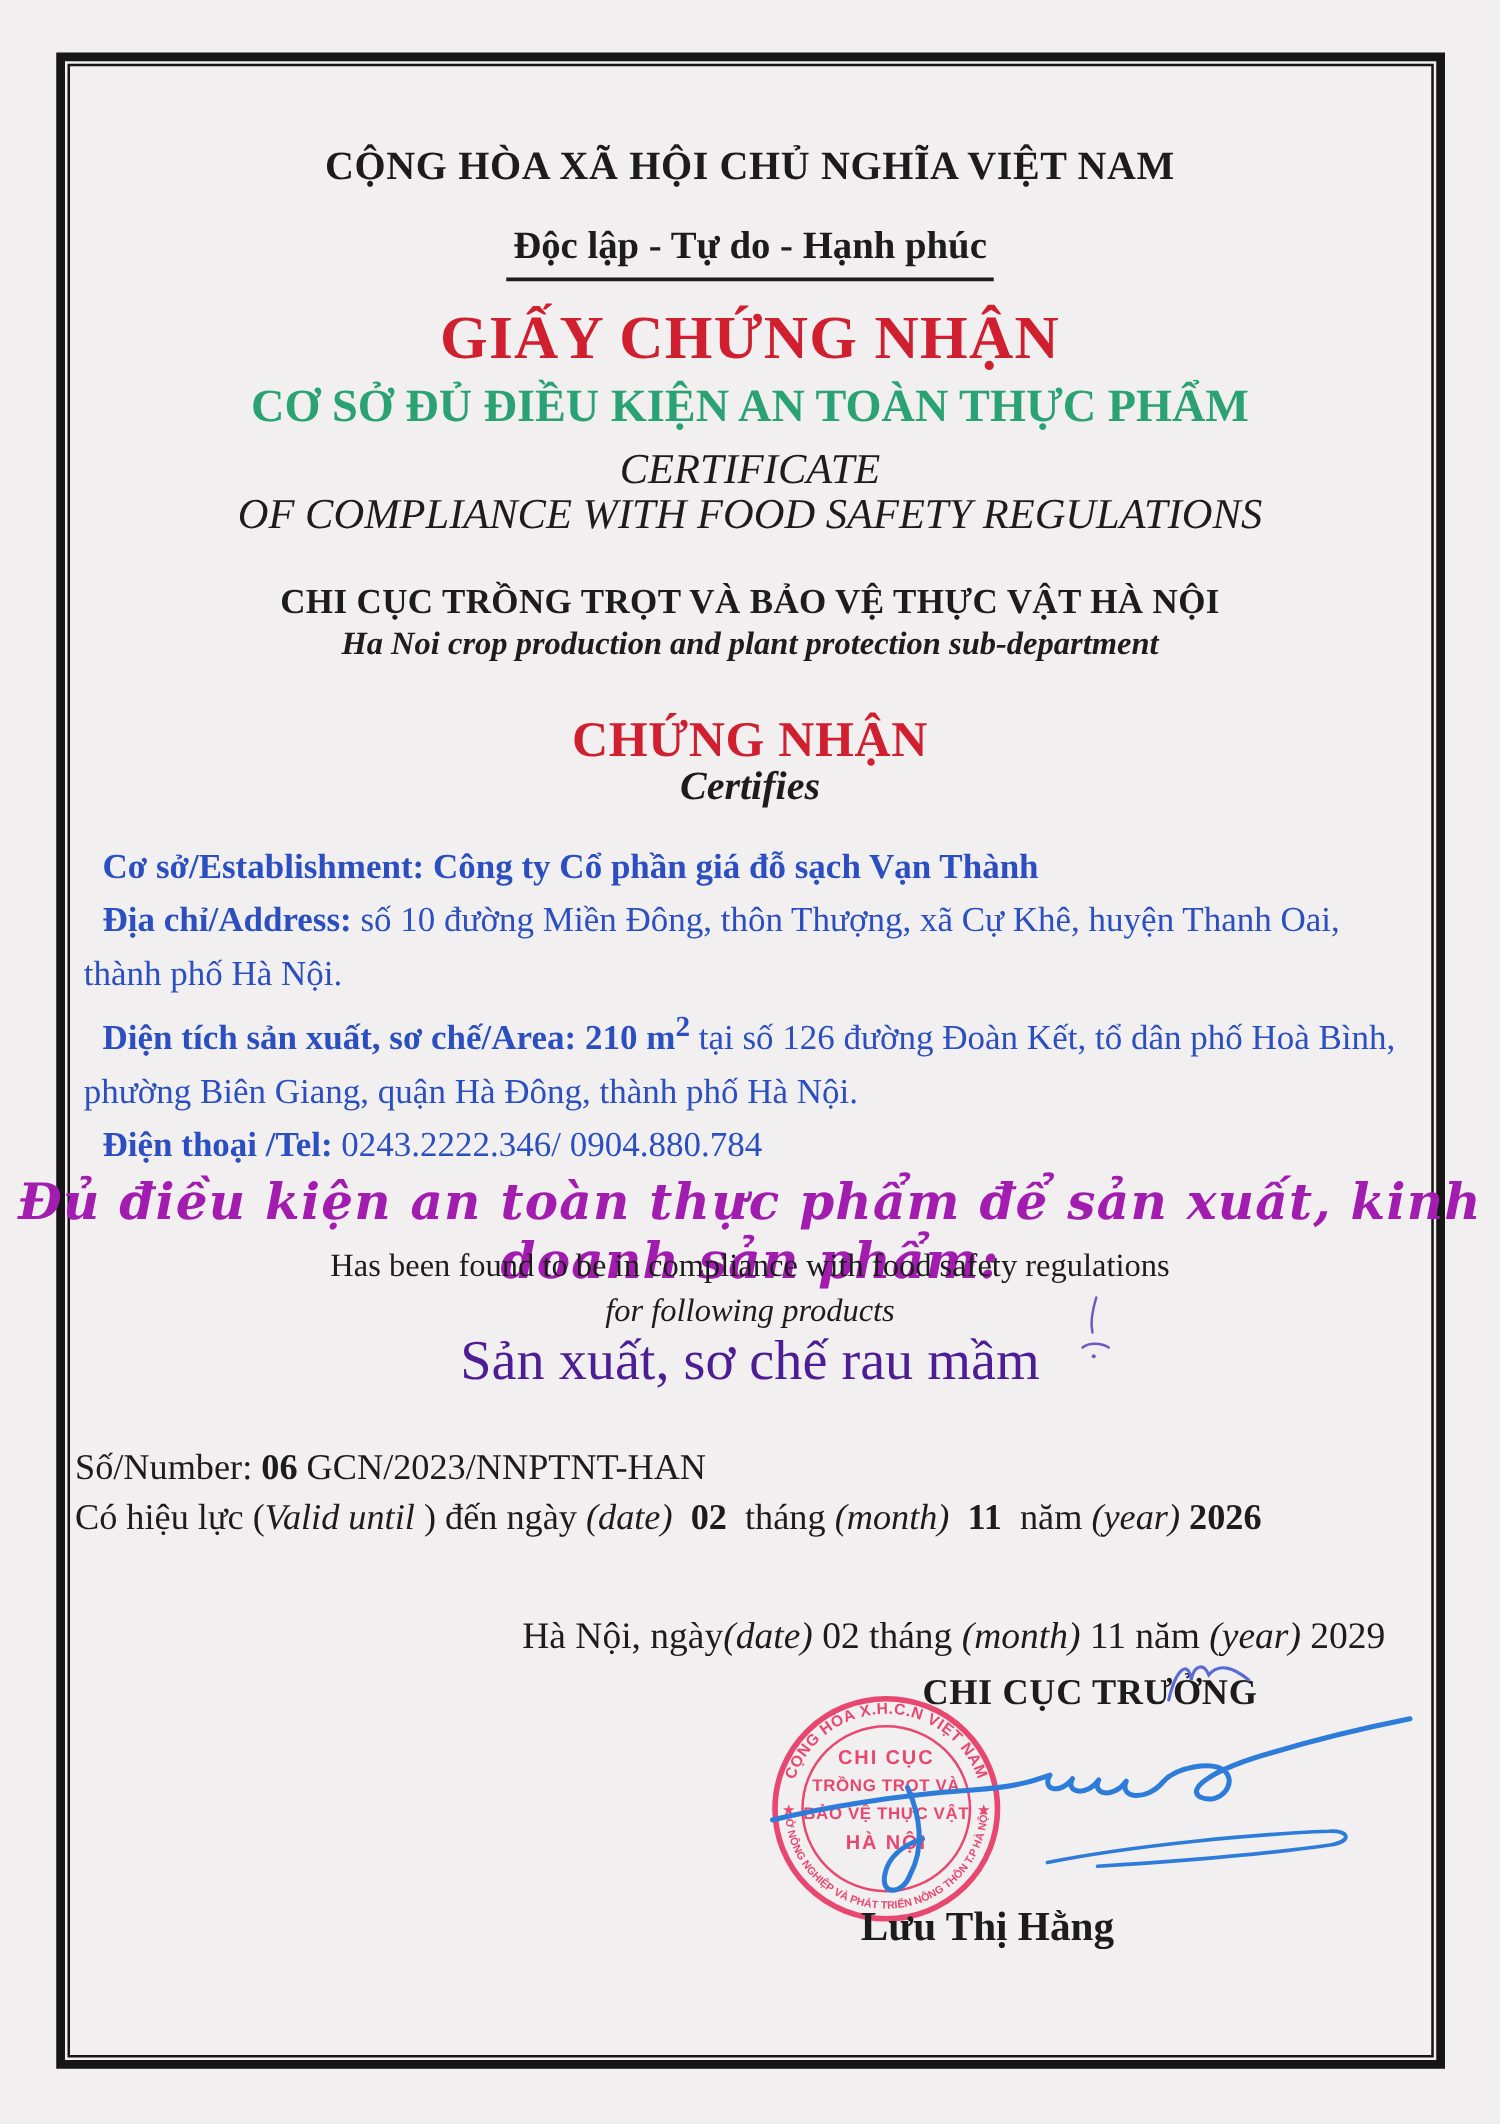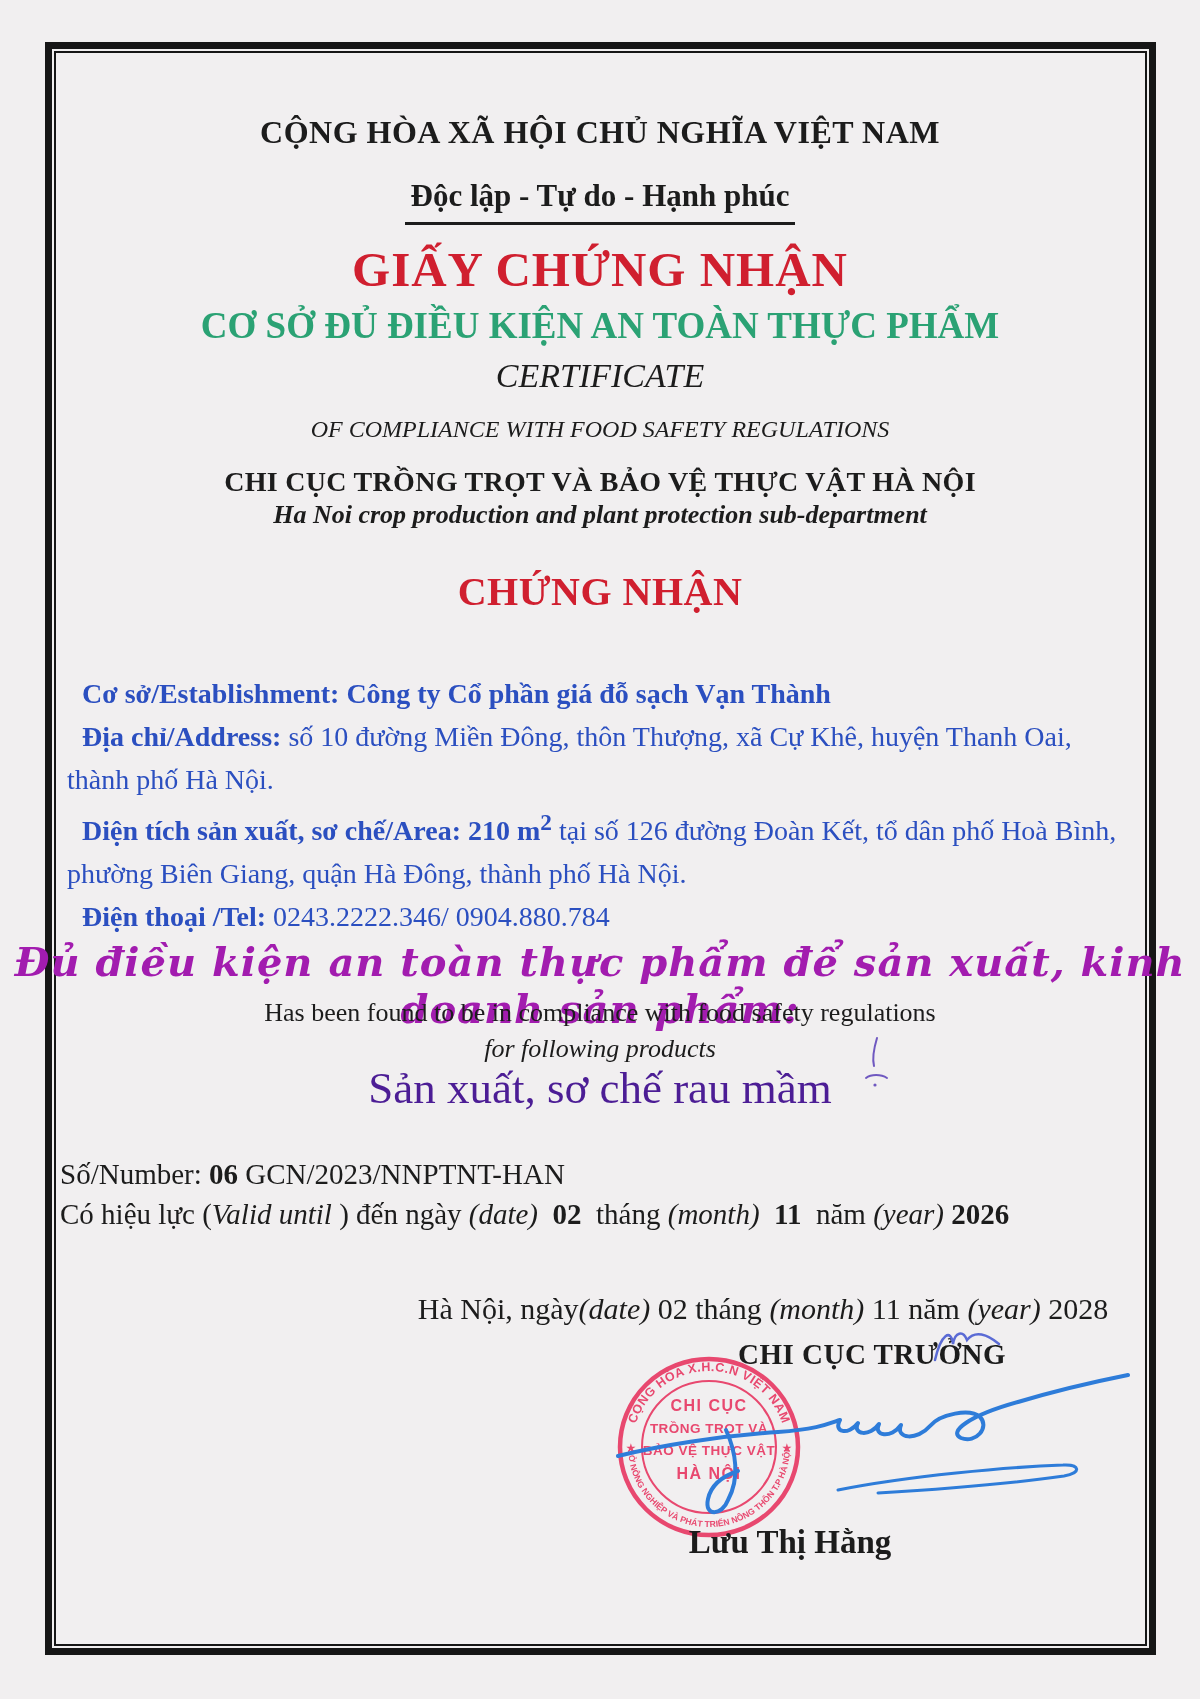--- a/index.html
+++ b/index.html
@@ -23,21 +23,21 @@
   .b{font-weight:bold;}
   .i{font-style:italic;}
   .keep{white-space:pre-wrap;}
 
   .republic{top:114px;font-size:32px;font-weight:bold;letter-spacing:.5px;}
   .motto{top:178px;font-size:31px;font-weight:bold;}
   .motto .u{display:inline-block;border-bottom:3px solid #1c1c1c;padding:0 6px 8px 6px;}
   .main-title{top:241px;font-size:49px;font-weight:bold;color:#d01f2f;letter-spacing:1px;}
   .green-title{top:304px;font-size:37px;font-weight:bold;color:#2ba274;}
   .cert-en1{top:357px;font-size:34px;font-style:italic;}
-  .cert-en2{top:416px;font-size:24px;font-style:italic;}
+  .cert-en2{top:393px;font-size:34px;font-style:italic;}
   .issuer-vi{top:466px;font-size:28px;font-weight:bold;letter-spacing:.3px;}
   .issuer-en{top:500px;font-size:26px;font-weight:bold;font-style:italic;}
   .certify-vi{top:568px;font-size:40px;font-weight:bold;color:#d01f2f;letter-spacing:.5px;}
   .certify-en{top:610px;font-size:32px;font-weight:bold;font-style:italic;}
 
   .details{
     position:absolute;top:672px;left:67px;right:62px;
     font-size:28px;line-height:43px;color:#2b4fc0;
   }
   .details p{margin:0;text-indent:15px;}
@@ -80,38 +80,39 @@
 
   <div class="abs main-title">GIẤY CHỨNG NHẬN</div>
   <div class="abs green-title">CƠ SỞ ĐỦ ĐIỀU KIỆN AN TOÀN THỰC PHẨM</div>
   <div class="abs cert-en1">CERTIFICATE</div>
   <div class="abs cert-en2">OF COMPLIANCE WITH FOOD SAFETY REGULATIONS</div>
 
   <div class="abs issuer-vi">CHI CỤC TRỒNG TRỌT VÀ BẢO VỆ THỰC VẬT HÀ NỘI</div>
   <div class="abs issuer-en">Ha Noi crop production and plant protection sub-department</div>
 
   <div class="abs certify-vi">CHỨNG NHẬN</div>
+  <div class="abs certify-en">Certifies</div>
 
   <div class="details">
     <p><span class="lbl">Cơ sở/Establishment: </span><span class="lbl">Công ty Cổ phần giá đỗ sạch Vạn Thành</span></p>
     <p><span class="lbl">Địa chỉ/Address: </span><span>số 10 đường Miền Đông, thôn Thượng, xã Cự Khê, huyện Thanh Oai,</span><br><span>thành phố Hà Nội.</span></p>
     <p><span class="lbl">Diện tích sản xuất, sơ chế/Area</span><span class="lbl">: 210 m</span><sup class="lbl">2</sup><span> tại số 126 đường Đoàn Kết, tổ dân phố Hoà Bình,</span><br><span>phường Biên Giang, quận Hà Đông, thành phố Hà Nội.</span></p>
     <p><span class="lbl">Điện thoại /Tel: </span><span>0243.2222.346/ 0904.880.784</span></p>
   </div>
 
   <div class="abs script-line">Đủ điều kiện an toàn thực phẩm để sản xuất, kinh doanh sản phẩm:</div>
   <div class="abs found-en1">Has been found to be in compliance with food safety regulations</div>
   <div class="abs found-en2">for following products</div>
   <div class="abs products">Sản xuất, sơ chế rau mầm</div>
 
   <div class="number-line keep"><span>Số/Number: </span><span class="b">06</span><span> GCN/2023/NNPTNT-HAN</span></div>
 
   <div class="valid-line keep"><span>Có hiệu lực (</span><span class="i">Valid until </span><span>) đến ngày </span><span class="i">(date)</span><span>  </span><span class="b">02</span><span>  tháng </span><span class="i">(month)</span><span>  </span><span class="b">11</span><span>  năm </span><span class="i">(year)</span><span> </span><span class="b">2026</span></div>
 
-  <div class="issue-line keep"><span>Hà Nội, ngày</span><span class="i">(date)</span><span> 02 tháng </span><span class="i">(month)</span><span> 11 năm </span><span class="i">(year)</span><span> 2028</span></div>
+  <div class="issue-line keep"><span>Hà Nội, ngày</span><span class="i">(date)</span><span> 02 tháng </span><span class="i">(month)</span><span> 11 năm </span><span class="i">(year)</span><span> 2029</span></div>
 
   <div class="signer-title">CHI CỤC TRƯỞNG</div>
 
   <svg class="stamp-svg" viewBox="0 0 186 184" xmlns="http://www.w3.org/2000/svg">
     <ellipse cx="93" cy="92" rx="89" ry="88" fill="none" stroke="#e8486f" stroke-width="4.5"></ellipse>
     <ellipse cx="93" cy="92" rx="67" ry="66" fill="none" stroke="#e8486f" stroke-width="2"></ellipse>
     <defs>
       <path id="arcTop" d="M 16 92 A 77 76 0 0 1 170 92" fill="none"></path>
       <path id="arcBottom" d="M 12 92 A 81 80 0 0 0 174 92" fill="none"></path>
     </defs>

